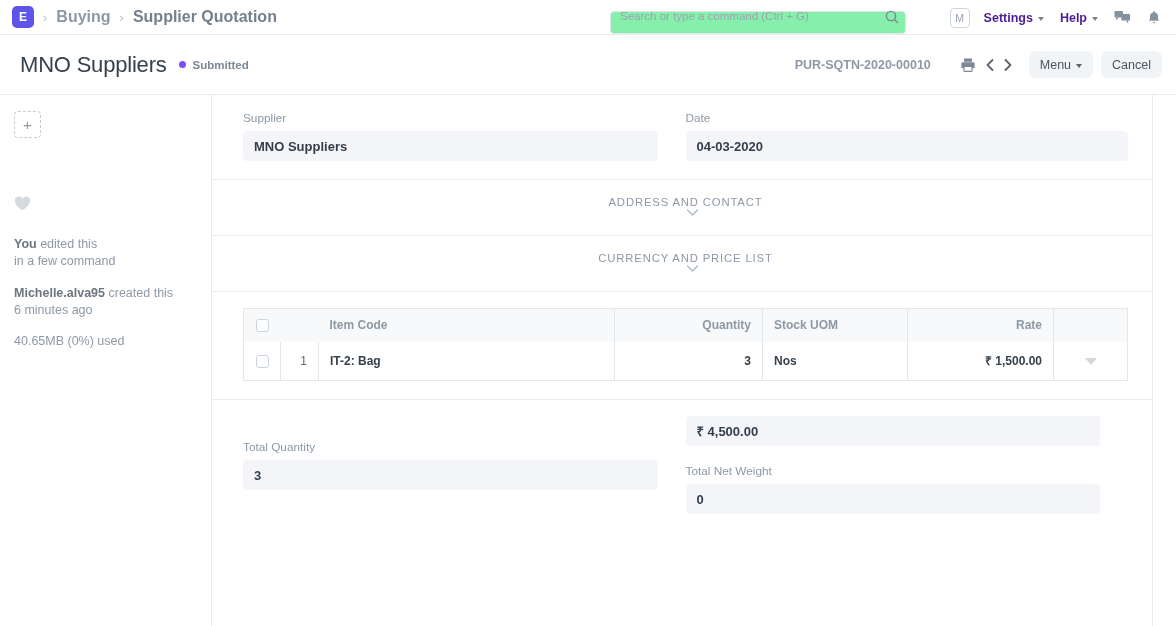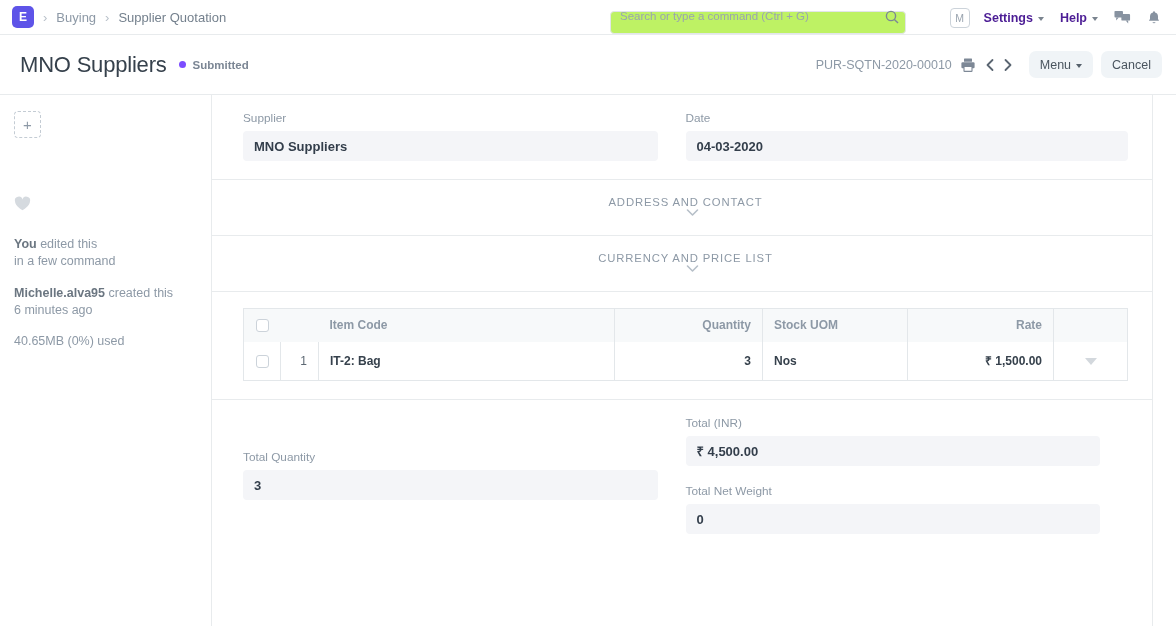--- a/index.html
+++ b/index.html
@@ -32,40 +32,40 @@
     letter-spacing: 0;
   }
   .crumb-sep {
     color: #b8c0c9;
     font-size: 13px;
     margin: 0 9px;
     display: inline-block;
     line-height: 1;
   }
   .crumb {
-    font-size: 13px;
-    font-weight: normal;
+    font-size: 16px;
+    font-weight: bold;
     color: #8d99a6;
     text-decoration: none;
     white-space: nowrap;
   }
   .crumb.active { color: #74808d; }
 
   .search-wrap {
     position: absolute;
     left: 610px;
     top: 6px;
     width: 296px;
     height: 23px;
   }
   .search-input {
     width: 100%; height: 100%;
     border: 1px solid #e2e6e9;
     border-radius: 4px;
-    background: #bef264;
+    background: #86efac;
     font-size: 11.5px;
     color: #6d7783;
     padding: 0 28px 12px 9px;
     font-family: "Liberation Sans", sans-serif;
     outline: none;
   }
   .search-input::placeholder { color: #9aa4af; }
   .search-icon-btn {
     position: absolute;
     right: 6px; top: 3px;
@@ -151,23 +151,23 @@
     color: #7b8694;
   }
   .head-right {
     position: absolute;
     right: 14px;
     display: flex;
     align-items: center;
   }
   .doc-id {
     font-size: 12.5px;
-    font-weight: normal;
-    color: #8d99a6;
-    margin-right: 8px;
+    font-weight: bold;
+    color: #8d99a6;
+    margin-right: 29px;
     white-space: nowrap;
   }
   .head-icon {
     color: #7d8896;
     margin-right: 6px;
     cursor: pointer;
     display: flex; align-items: center;
   }
   .chev-btn {
     color: #5a6571;
@@ -531,21 +531,20 @@
     </div>
 
     <div class="section no-border">
       <div class="row2">
         <div class="totals-col">
           <label class="field-label">Total Quantity</label>
           <div class="field-value">3</div>
         </div>
         <div class="totals-col">
           <div>
-            <label class="field-label">Total (INR)</label>
             <div class="field-value">₹ 4,500.00</div>
           </div>
           <div class="mt18">
             <label class="field-label">Total Net Weight</label>
             <div class="field-value">0</div>
           </div>
         </div>
       </div>
     </div>
 

